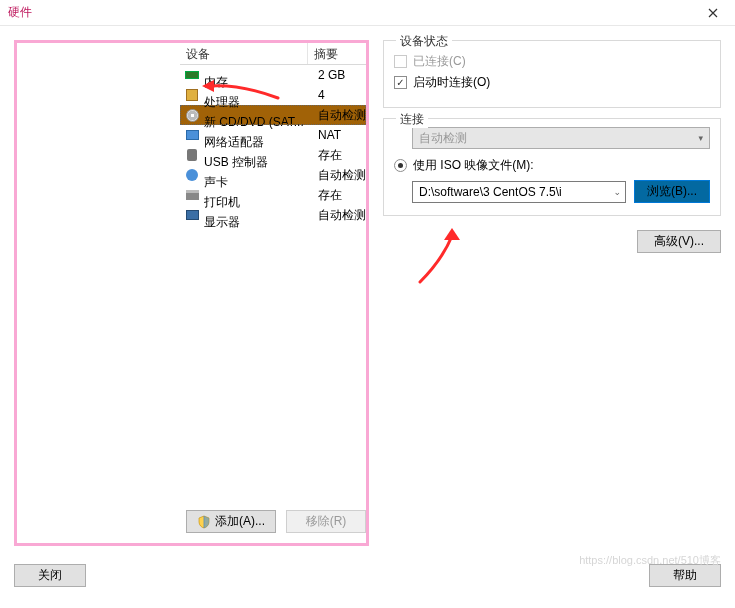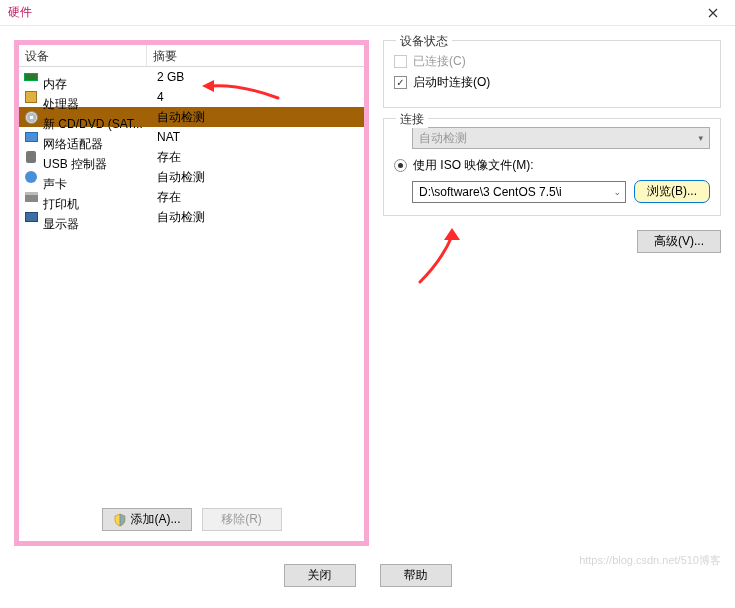--- a/index.html
+++ b/index.html
@@ -1,54 +1,54 @@
 <!DOCTYPE html>
 <html><head>
 <meta charset="utf-8">
 <style>
   * { box-sizing: border-box; font-family: "Microsoft YaHei", "Segoe UI", sans-serif; }
   body { margin: 0; background: #fff; width: 735px; height: 608px; overflow: hidden; font-size: 12px; }
   .titlebar { display: flex; align-items: center; justify-content: space-between; height: 26px; padding: 0 2px 0 8px; border-bottom: 1px solid #e8e8e8; }
   .titlebar .title { color: #be185d; font-size: 12px; }
   .titlebar .close { width: 40px; height: 24px; display:flex; align-items:center; justify-content:center; cursor:pointer; font-size:14px; color:#555;}
   .content { display: flex; padding: 14px 14px 8px 14px; gap: 14px; height: 528px; }
-  .left-panel { width: 355px; border: 5px solid #f9a8d4; background:#fff; display:flex; flex-direction:column; }
+  .left-panel { width: 355px; border: 3px solid #f9a8d4; background:#fff; display:flex; flex-direction:column;align-items:flex-end; }
   .hw-table { flex:1; overflow:hidden; }
   .hw-header { display:flex; height:22px; border-bottom:1px solid #d9d9d9; }
   .hw-header div { padding:3px 6px; font-size:12px; color:#333; }
   .col-dev { width:128px; border-right:1px solid #e5e5e5; }
   .col-sum { flex:1; }
   .hw-row { display:flex; height:20px; align-items:center; padding:0 0 0 4px; cursor:default; }
   .hw-row.selected { background:#a16207; outline:1px dotted #666; outline-offset:-1px; }
   .hw-row .icon { width:16px; height:16px; margin-right:4px; display:flex; align-items:center; justify-content:center; }
   .hw-row .dev { width:108px; white-space:nowrap; overflow:hidden; text-overflow:ellipsis;margin-top:15px; }
   .hw-row .sum { flex:1; padding-left:6px; white-space:nowrap; }
   .left-buttons { display:flex; justify-content:center; gap:10px; padding:8px 0 10px; }
   .btn { min-width:80px; height:23px; border:1px solid #adadad; background:#e1e1e1; font-size:12px; cursor:pointer; display:inline-flex; align-items:center; justify-content:center; padding:0 10px; }
   .btn.disabled { color:#9a9a9a; border-color:#cfcfcf; background:#f0f0f0; cursor:default; }
-  .btn.primary { background:#fef9c3; border-color:#0078d7;border-radius:7px; }
+  .btn.primary { background:#0369a1; border-color:#0078d7; }
   .shield { margin-right:4px; }
   .right-panel { flex:1; display:flex; flex-direction:column; gap:10px; }
   .group { border:1px solid #d9d9d9; padding:8px 10px 12px; position:relative; }
   .group-label { position:absolute; top:-8px; left:12px; background:#fff; padding:0 4px; color:#333; }
   .chk-row, .radio-row { display:flex; align-items:center; gap:6px; margin:4px 0; }
   .chk { width:13px; height:13px; border:1px solid #8d8d8d; display:inline-flex; align-items:center; justify-content:center; background:#fff; }
   .chk.disabled { border-color:#cacaca; color:#bbb; }
   .chk.checked::after { content:"✓"; font-size:10px; line-height:1; color:#333; }
   .radio { width:13px; height:13px; border:1px solid #8d8d8d; border-radius:50%; display:inline-flex; align-items:center; justify-content:center; background:#fff; }
   .radio.checked::after { content:""; width:5px; height:5px; border-radius:50%; background:#333; }
   .indent { margin-left:18px; }
   .select { height:22px; border:1px solid #adadad; background:#e6e6e6; color:#777; display:flex; align-items:center; justify-content:space-between; padding:0 6px; font-size:12px; }
   .select.disabled { color:#999; }
   .chev { font-size:9px; color:#666; }
   .iso-row { display:flex; gap:8px; margin-top:6px; margin-left:18px; align-items:center; }
   .combo { flex:1; height:22px; border:1px solid #7a7a7a; background:#fff; display:flex; align-items:center; justify-content:space-between; padding:0 4px 0 6px;gap:16px; }
   .combo span.txt { white-space:nowrap; overflow:hidden; text-overflow:ellipsis; }
   .adv-row { display:flex; justify-content:flex-end; margin-top:4px; }
-  .footer { display:flex; justify-content:center; gap:24px; padding:10px 14px; }
+  .footer { display:flex; justify-content:space-between; gap:24px; padding:10px 14px; }
   .watermark { position:absolute; right:14px; bottom:40px; color:#d6d6d6; font-size:11px; pointer-events:none; }
   
   .arrow { position:absolute; pointer-events:none; }
   svg.arrowsvg path { stroke:#ff2a2a; stroke-width:3; fill:none; stroke-linecap:round; }
   svg.arrowsvg polygon { fill:#ff2a2a; }
   
   .ic-mem { background:linear-gradient(#2a7a2a,#2a7a2a); width:14px; height:8px; border:1px solid #0a4; }
   .ic-cpu { width:12px; height:12px; background:#e0b040; border:1px solid #a07020; }
   .ic-cd  { width:13px; height:13px; border-radius:50%; background:radial-gradient(circle,#fff 20%,#bbb 21% 60%,#ddd 61%); border:1px solid #999; }
   .ic-net { width:13px; height:10px; background:#4a90d9; border:1px solid #2a6aa9; }

